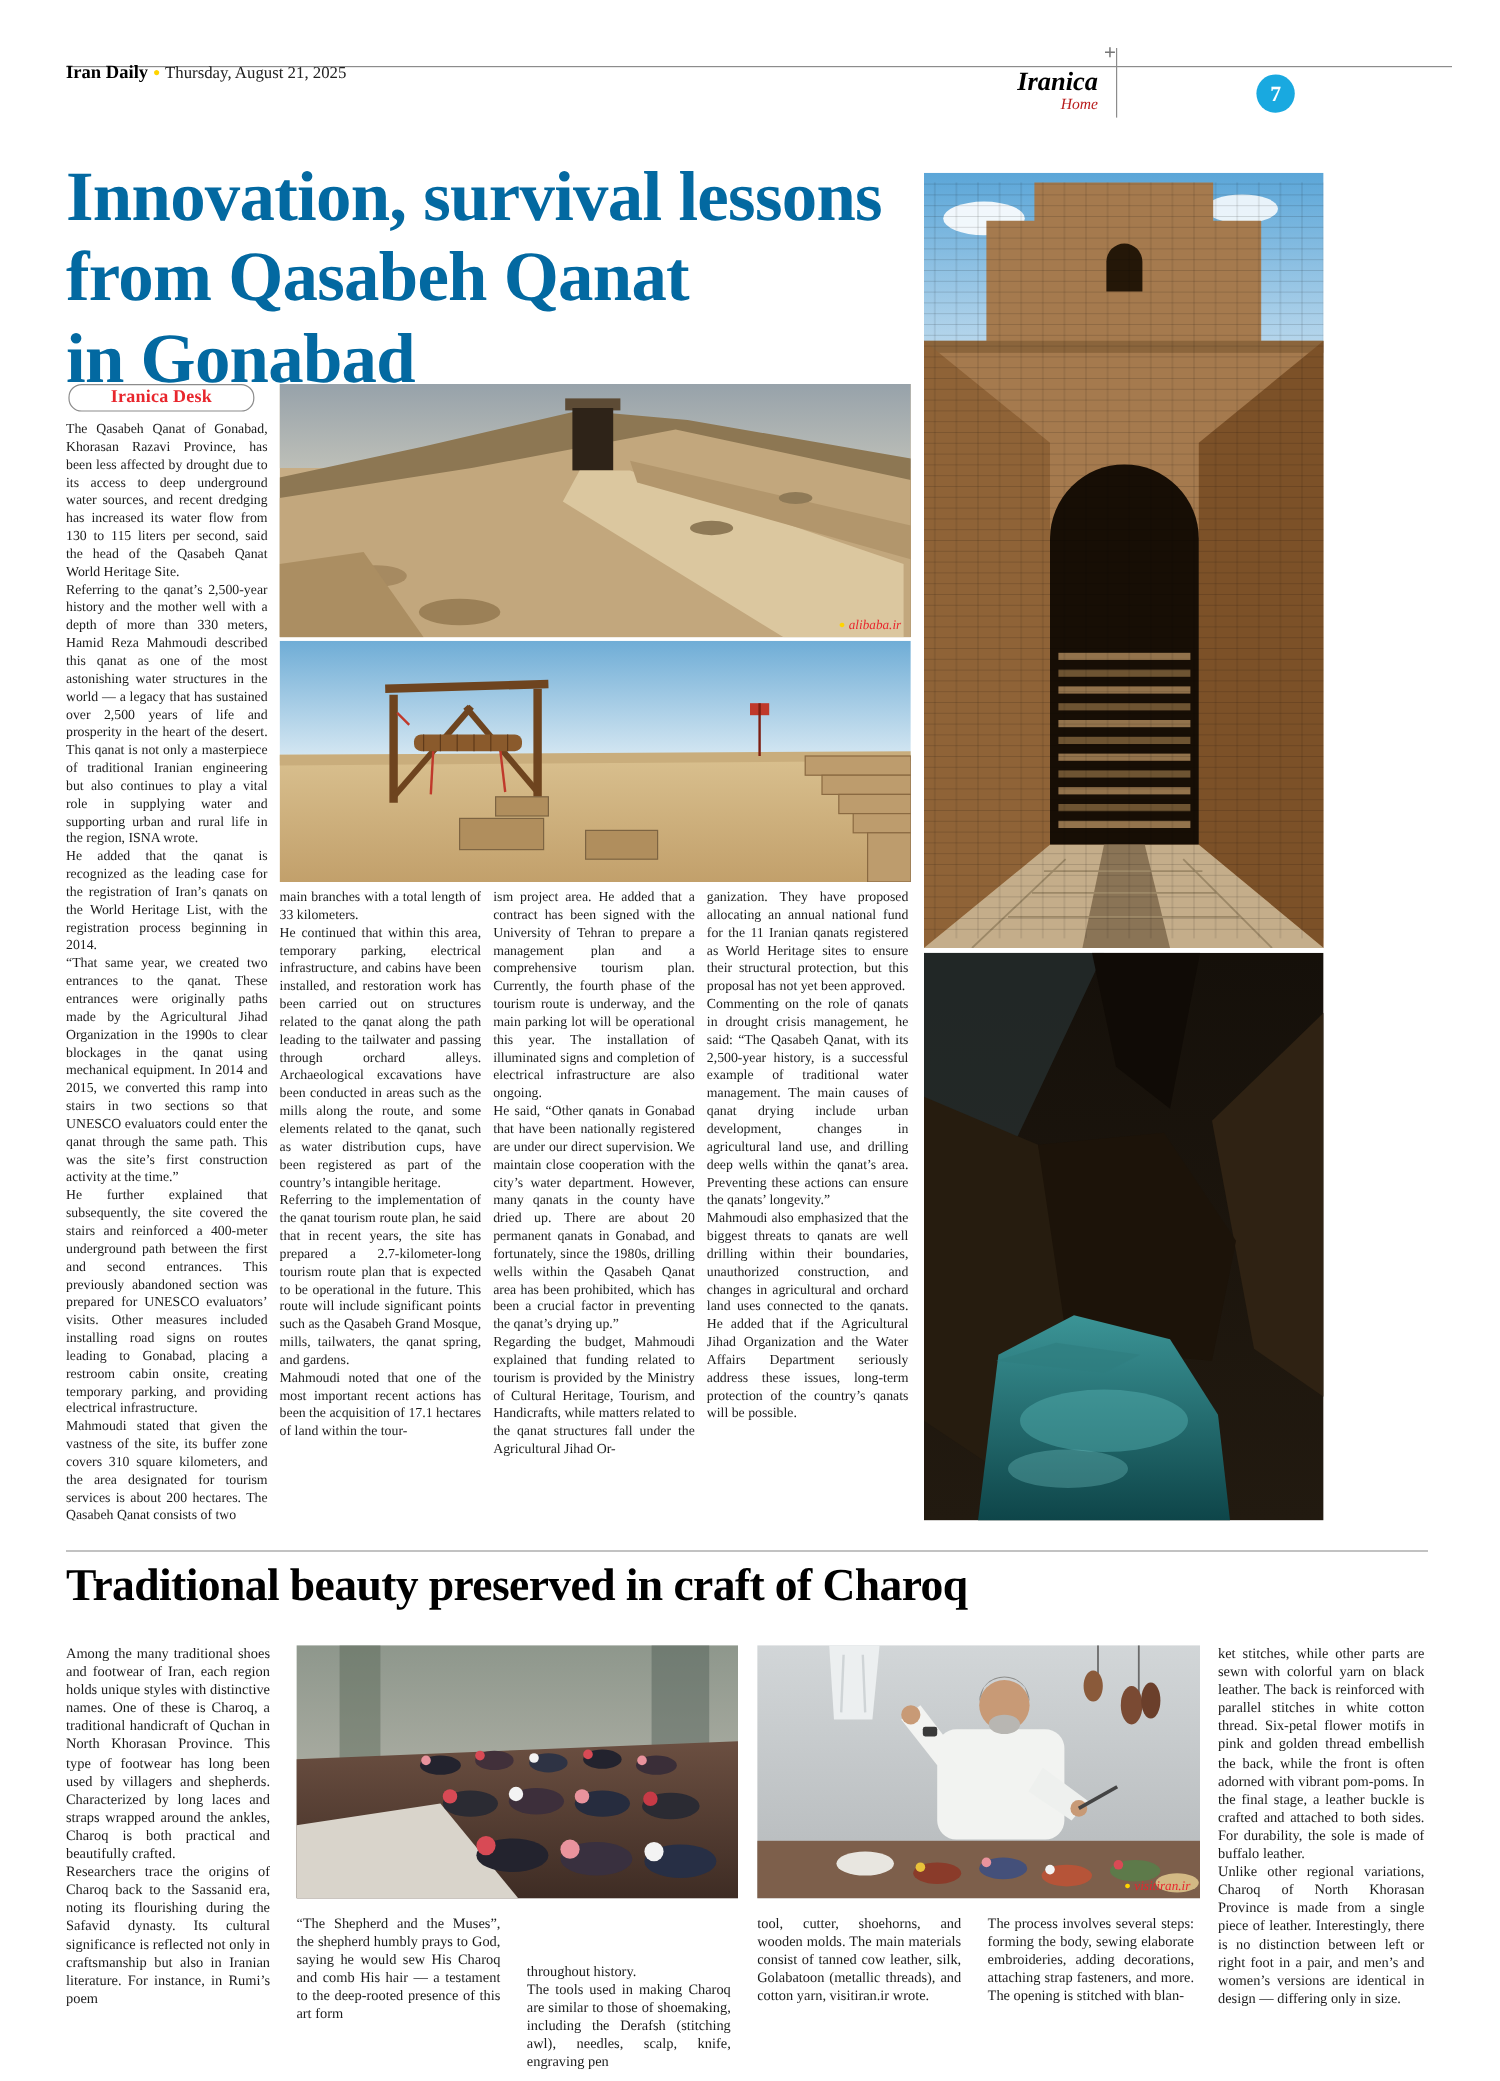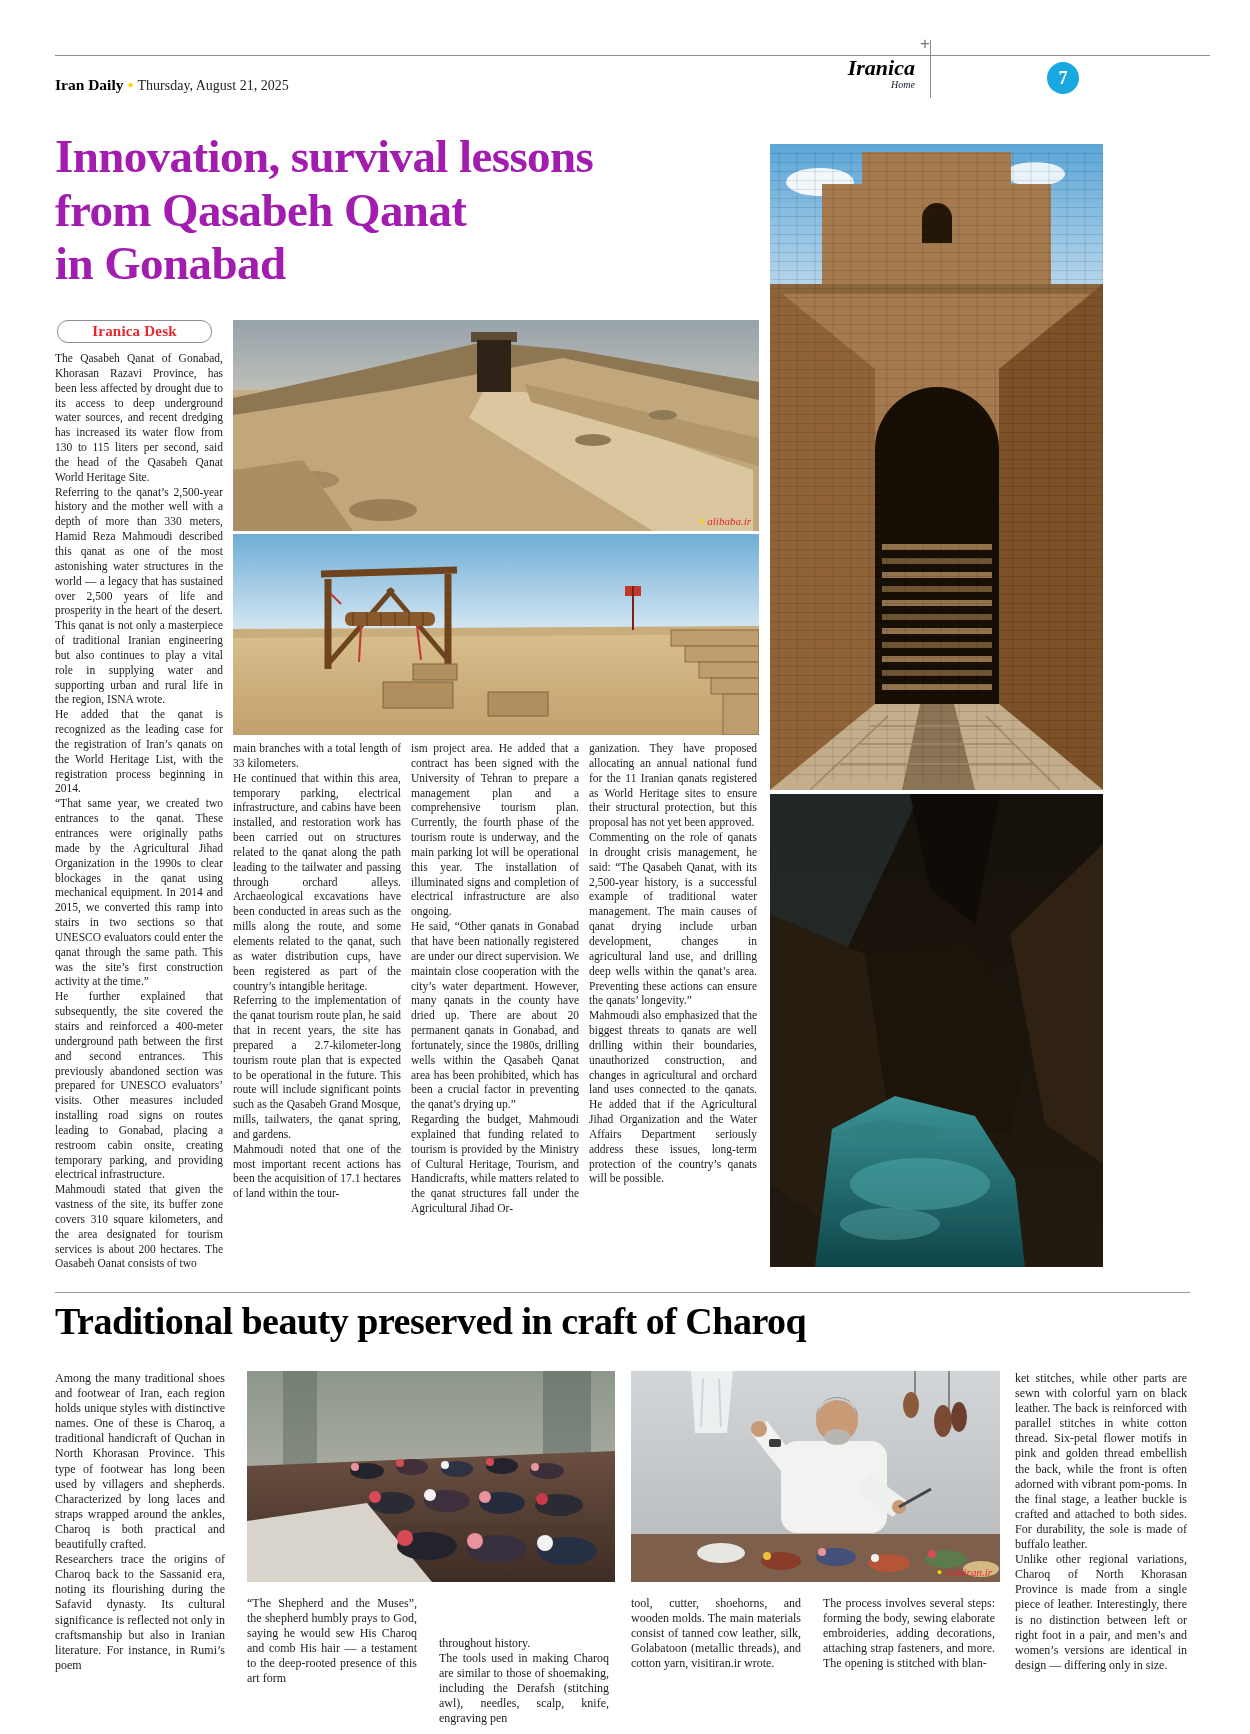--- a/index.html
+++ b/index.html
@@ -2,35 +2,35 @@
 <html lang="en"><head>
 <meta charset="utf-8">
 <style>
   html,body { margin:0; padding:0; background:#ffffff; }
   .page { position:relative; width:1250px; height:1734px; background:#fff;
           font-family:"Liberation Serif", serif; color:#1b1b1b; overflow:hidden; }
 
   
   .hrule   { position:absolute; left:55px; top:55px; width:1155px; height:1px; background:#8c8c8c; }
   .plus    { position:absolute; left:920px; top:34px; color:#777; font:300 17px "Liberation Sans", sans-serif; }
-  .mast    { position:absolute; left:55px; top:76px; font-size:14px; white-space:nowrap; }
+  .mast    { position:absolute; left:55px; top:52px; font-size:14px; white-space:nowrap; }
   .brand   { font-weight:bold; font-size:15.5px; color:#000; }
   .dot-y   { color:#ffd400; font-size:10px; vertical-align:2px; padding:0 4px; }
   .date    { font-size:14px; color:#222; }
   .section-block { position:absolute; left:740px; top:56px; width:175px; text-align:right;font-style:italic; }
   .section-title { font-size:22px; font-weight:bold; color:#000; line-height:1.05; }
-  .section-sub   { font-size:10px; color:#0f172a; }
+  .section-sub   { font-size:13px; color:#b91c1c; }
   .vline   { position:absolute; left:930px; top:40px; width:1px; height:58px; background:#8c8c8c; }
   .pagenum { position:absolute; left:1047px; top:62px; width:32px; height:32px; border-radius:50%;
              background:#19a9e0; color:#fff; font-size:18px; font-weight:bold;
              text-align:center; line-height:32px; }
 
   
   .headline1 { position:absolute; left:55px; top:130px; width:720px; margin:0;
-               font-size:47px; line-height:1.14; font-weight:bold; letter-spacing:-0.6px; color:#a21caf; }
+               font-size:59px; line-height:1.14; font-weight:bold; letter-spacing:-0.6px; color:#0369a1; }
   .headline1 p { margin:0; }
   .badge  { position:absolute; left:57px; top:320px; width:153px; height:21px;
             border:1px solid #8c8c8c; border-radius:11px; text-align:center; }
   .badge span { color:#e8262d; font-weight:bold; font-size:15px; line-height:21px; letter-spacing:0.2px; }
 
   .bcol { position:absolute; text-align:justify; overflow:hidden; hyphens:auto; }
   .bcol p { margin:0; }
   .a1 { font-size:11.5px; line-height:14.85px; }
   .a2 { font-size:12px;  line-height:15.1px; }
 

